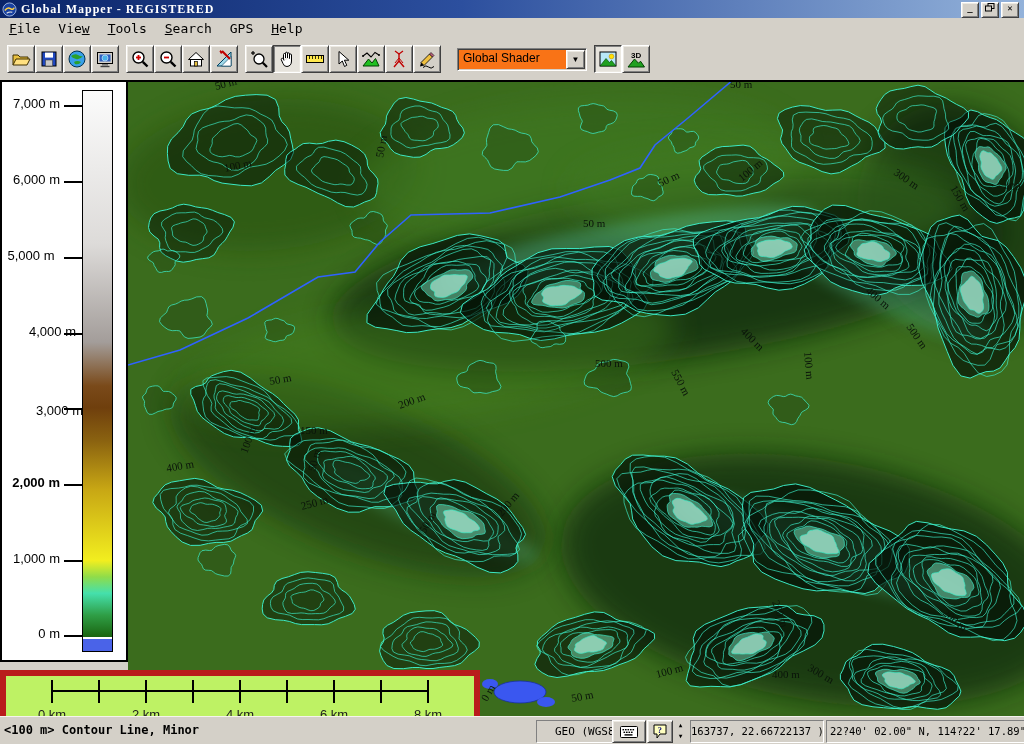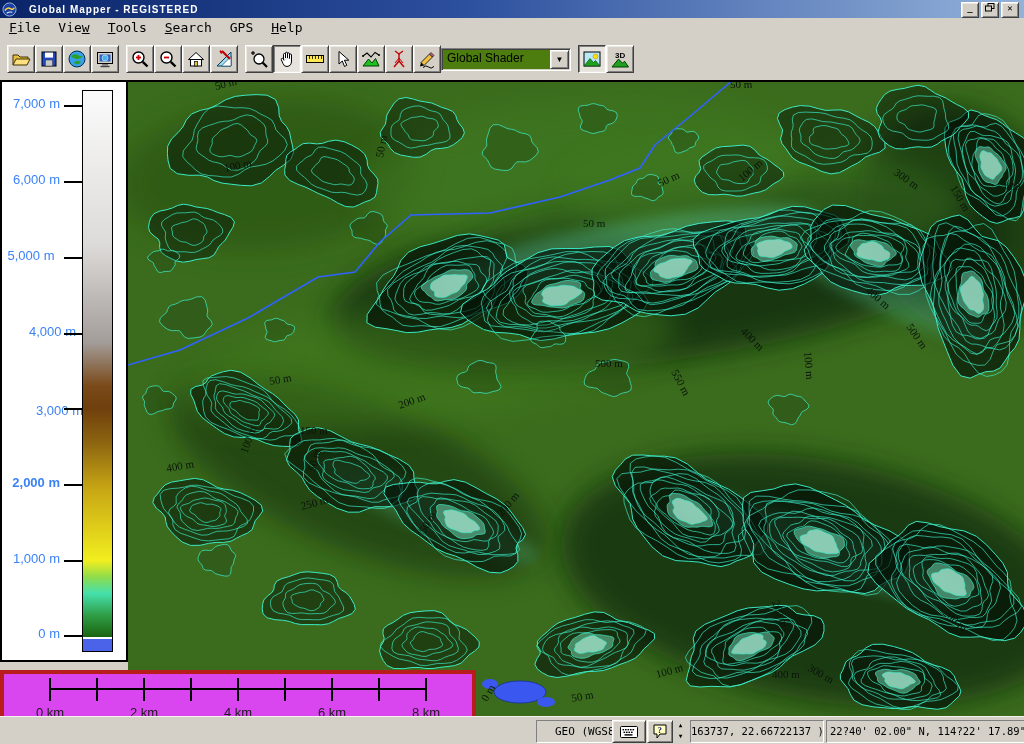--- a/index.html
+++ b/index.html
@@ -8,54 +8,54 @@
   
   .raised{background:#d4d0c8;border:1px solid;border-color:#fff #404040 #404040 #fff;
           box-shadow:inset 1px 1px 0 #ece9e2, inset -1px -1px 0 #808080}
   .pressed{background:#e6e3dc;border:1px solid;border-color:#404040 #fff #fff #404040;
            box-shadow:inset 1px 1px 0 #808080, inset -1px -1px 0 #ece9e2}
   .etched{border:1px solid;border-color:#808080 #fff #fff #808080}
   
   .titlebar{position:absolute;left:0;top:0;width:100%;height:18px;
             background:linear-gradient(to right,#0a2468 0%,#2c4f9e 45%,#93b2da 100%);
             display:flex;align-items:center}
-  .title-text{color:#fff;font-family:Liberation Sans, sans-serif;font-weight:bold;
-              font-size:10px;letter-spacing:1px;margin-left:12px;white-space:nowrap}
+  .title-text{color:#fff;font-family:Liberation Serif, serif;font-weight:bold;
+              font-size:12px;letter-spacing:1px;margin-left:4px;white-space:nowrap}
   .app-icon{width:15px;height:15px;margin-left:2px;flex:0 0 auto}
   .winbtns{position:absolute;right:5px;top:2px;display:flex;gap:2px}
   .winbtn{width:16px;height:14px;font-size:9px;line-height:11px;text-align:center;
           font-weight:bold;color:#000;font-family:"DejaVu Sans Mono",monospace}
   
   .menubar{position:absolute;left:0;top:18px;width:100%;height:20px;background:#d4d0c8;
-           display:flex;font-family:"DejaVu Sans Mono",monospace;font-size:13px;color:#000}
+           display:flex;align-items:center;font-family:"DejaVu Sans Mono",monospace;font-size:13px;color:#000}
   .menu-item{padding:2px 9px;white-space:nowrap}
   
   .toolbar{position:absolute;left:0;top:38px;width:100%;height:42px;background:#d4d0c8;
            display:flex;align-items:center}
   .tb-group{display:flex;margin-left:7px}
   .tb-btn{width:28px;height:28px;display:flex;align-items:center;justify-content:center;padding:0}
   .tb-btn svg{width:20px;height:20px}
-  .combo{margin-left:0;width:128px;height:21px;background:#4d7c0f;position:relative;
+  .combo{margin-left:16px;width:128px;height:21px;background:#f97316;position:relative;
          border:1px solid;border-color:#808080 #fff #fff #808080;
          box-shadow:inset 1px 1px 0 #404040, inset -1px -1px 0 #d4d0c8}
   .combo-text{position:absolute;left:5px;top:2px;font-size:12px;font-family:"Liberation Sans",sans-serif;color:#000}
   .combo-arrow{position:absolute;right:1px;top:1px;width:17px;height:17px;
                display:flex;align-items:center;justify-content:center;font-size:8px;color:#000}
   
   .content-topline{position:absolute;left:0;top:80px;width:100%;height:2px;background:#000;z-index:5}
   .map-wrap{position:absolute;left:128px;top:80px;width:896px;height:636px;background:#36641b;z-index:1}
   .legend-panel{position:absolute;left:0;top:80px;width:124px;height:578px;background:#fff;
                 border:2px solid #000;z-index:4}
-  .lg-label{position:absolute;left:0;width:58px;text-align:right;font-size:13px;color:#3b82f6;white-space:nowrap}
+  .lg-label{position:absolute;left:0;width:58px;text-align:right;font-size:13px;color:#000000;white-space:nowrap}
   .lg-tick{position:absolute;left:62px;width:18px;height:2px;background:#000}
   .lg-bar{position:absolute;left:80px;top:8px;width:29px;height:560px;border:1px solid #000;background:#fff}
   .lg-grad{position:absolute;left:0;top:0;width:100%;height:546px}
   .lg-blue{position:absolute;left:0;bottom:0;width:100%;height:12px}
-  .scalebar{position:absolute;left:0;top:670px;width:468px;height:50px;background:#d946ef;
-            border:4px solid #b91c1c;z-index:6}
+  .scalebar{position:absolute;left:0;top:670px;width:468px;height:50px;background:#bef264;
+            border:6px solid #b91c1c;z-index:6}
   
   .statusbar{position:absolute;left:0;top:716px;width:100%;height:28px;background:#d4d0c8;
              font-family:"DejaVu Sans Mono",monospace;color:#000;z-index:7;border-top:1px solid #f5f3ee}
   .sb-seg{position:absolute;top:3px;height:21px;line-height:21px;white-space:nowrap;overflow:hidden}
   .sb-btn{position:absolute;display:flex;align-items:center;justify-content:center}
   .spinner{position:absolute;left:674px;top:4px;width:13px;height:20px;display:flex;flex-direction:column;gap:1px}
   .spin-half{flex:1;font-size:6px;line-height:8px;text-align:center;color:#000}
   .maplabel{font-family:"Liberation Serif",serif;font-size:11px;fill:#0a140a}
 </style>
 </head>
@@ -541,20 +541,21 @@
       <line x1="422" y1="4" x2="422" y2="27" stroke="#000" stroke-width="2"></line>
       <text x="46" y="43" text-anchor="middle" font-size="13" fill="#1c1c1c" font-family="Liberation Sans, sans-serif">0 km</text>
       <text x="140" y="43" text-anchor="middle" font-size="13" fill="#1c1c1c" font-family="Liberation Sans, sans-serif">2 km</text>
       <text x="234" y="43" text-anchor="middle" font-size="13" fill="#1c1c1c" font-family="Liberation Sans, sans-serif">4 km</text>
       <text x="328" y="43" text-anchor="middle" font-size="13" fill="#1c1c1c" font-family="Liberation Sans, sans-serif">6 km</text>
       <text x="422" y="43" text-anchor="middle" font-size="13" fill="#1c1c1c" font-family="Liberation Sans, sans-serif">8 km</text>
     </svg>
 </div>
 
 <div class="statusbar">
+  <span class="sb-seg" style="left:4px;width:520px;font-weight:bold;font-size:12px">&lt;100 m&gt; Contour Line, Minor</span>
   <span class="sb-seg etched" style="left:536px;width:72px;padding-left:18px;font-size:11px">GEO (WGS84</span>
   <div class="sb-btn raised" style="left:612px;top:3px;width:32px;height:21px">
     <svg width="18" height="12" viewBox="0 0 18 12">
       <rect x="0.5" y="0.5" width="17" height="11" rx="1" fill="#fff" stroke="#000"></rect>
       <g fill="#000">
           <rect x="2.5" y="3" width="1.6" height="1.4"></rect>
           <rect x="5" y="3" width="1.6" height="1.4"></rect>
           <rect x="7.5" y="3" width="1.6" height="1.4"></rect>
           <rect x="10" y="3" width="1.6" height="1.4"></rect>
           <rect x="12.5" y="3" width="1.6" height="1.4"></rect>

